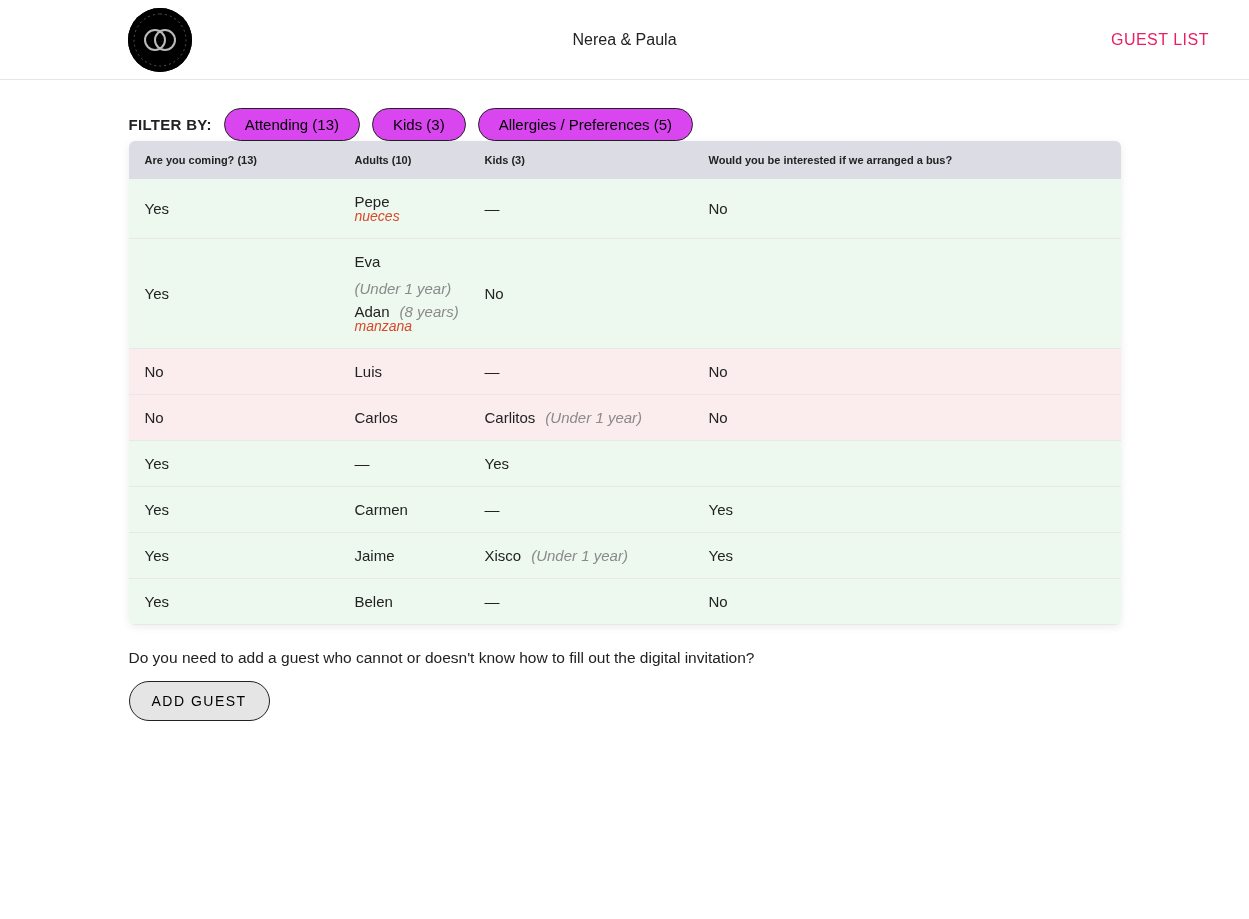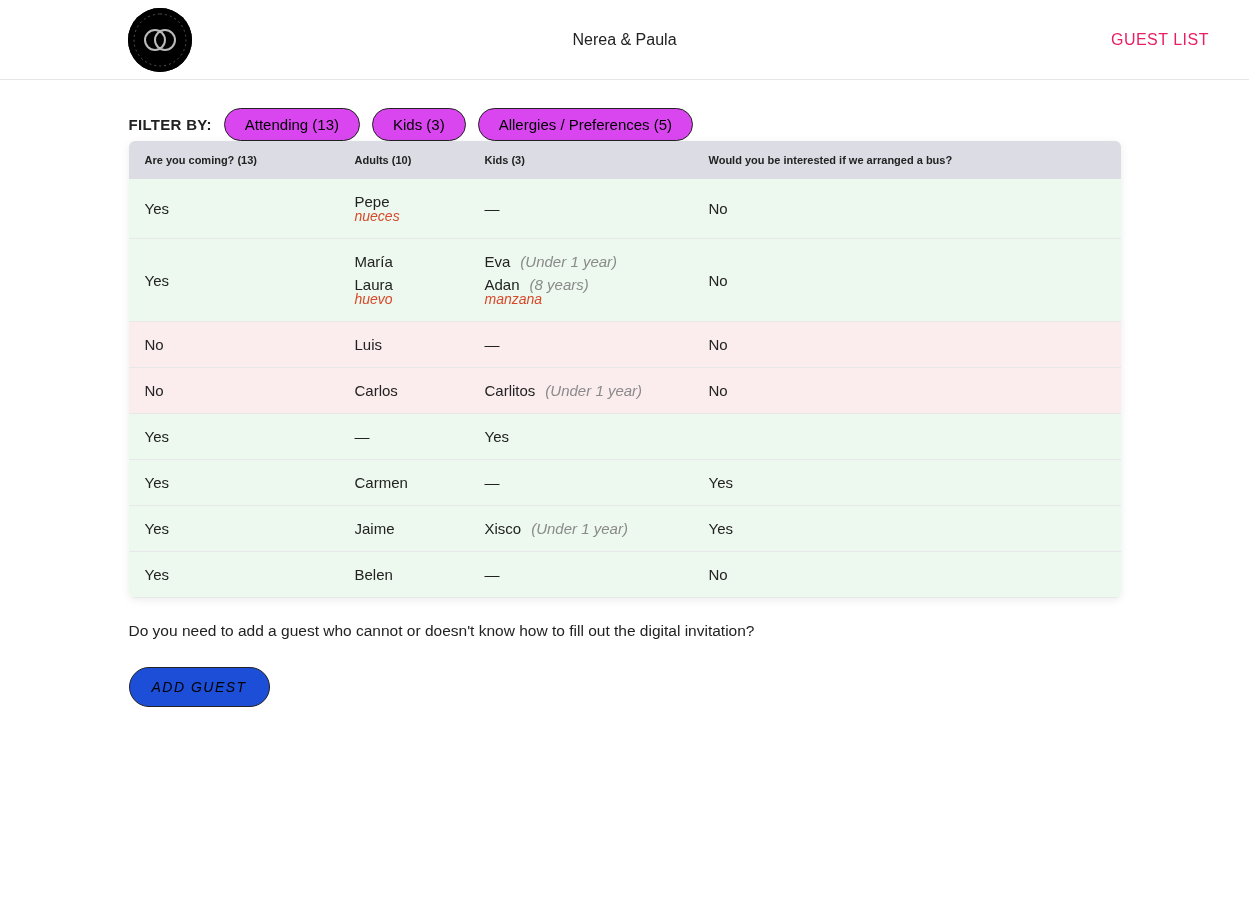--- a/index.html
+++ b/index.html
@@ -107,29 +107,28 @@
   .age-note { color: #8a8a8a; font-style: italic; font-size: 15px; }
   .allergy { color: #d6492b; font-style: italic; font-size: 14px; margin-top: -2px; }
   .dash { color: #222; }
 
   .below {
     margin-top: 24px;
     font-size: 15.5px;
     color: #222;
   }
   .add-btn {
-    margin-top: 27px;
+    margin-top: 14px;
     border: 1px solid #222;
-    background: #1d4ed8;
+    background: #e5e5e5;
     border-radius: 999px;
     padding: 11px 22px;
     font-size: 14px;
     letter-spacing: 1.5px;
     cursor: pointer;
-    font-style: italic;
   }
 </style>
 </head>
 <body>
 
 <div class="header">
   <div class="logo">
     <svg viewBox="0 0 64 64">
       <circle cx="32" cy="32" r="32" fill="#000"></circle>
       <circle cx="27" cy="32" r="10" fill="none" stroke="#bbb" stroke-width="2"></circle>
@@ -180,33 +179,20 @@
               <span>No</span>
             </div>
           </div>
           <div class="row yes">
             <div class="cell">
               <span>Yes</span>
             </div>
             <div class="cell">
               <div>
                 <div class="person-line">
-                  <span>María</span>
-                </div>
-              </div>
-              <div>
-                <div class="person-line">
-                  <span>Laura</span>
-                </div>
-                <div class="allergy">huevo</div>
-              </div>
-            </div>
-            <div class="cell">
-              <div>
-                <div class="person-line">
                   <span>Eva</span>
                   <span class="age-note">(Under 1 year)</span>
                 </div>
               </div>
               <div>
                 <div class="person-line">
                   <span>Adan</span>
                   <span class="age-note">(8 years)</span>
                 </div>
                 <div class="allergy">manzana</div>

